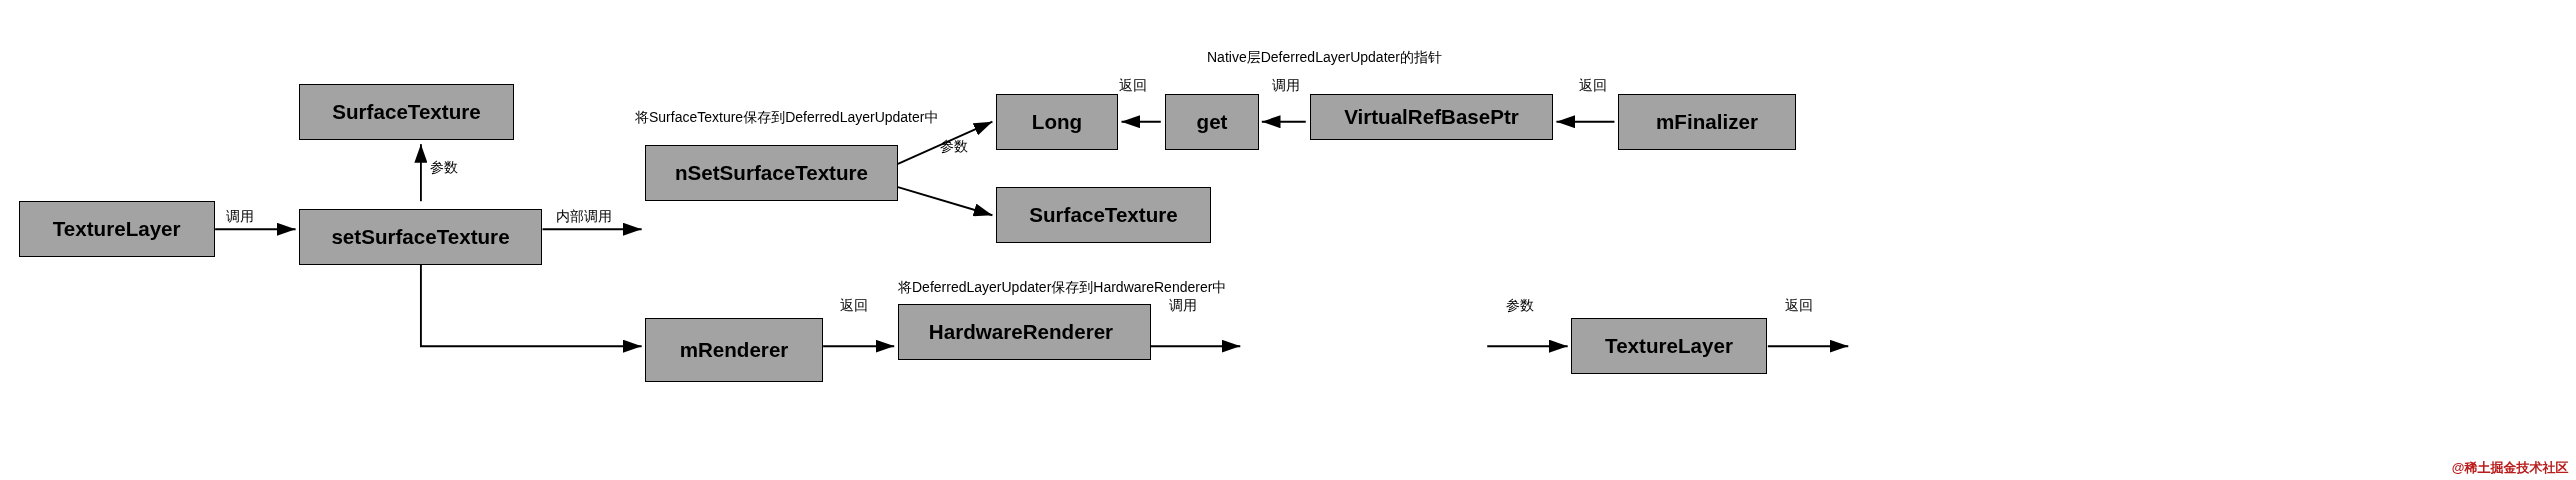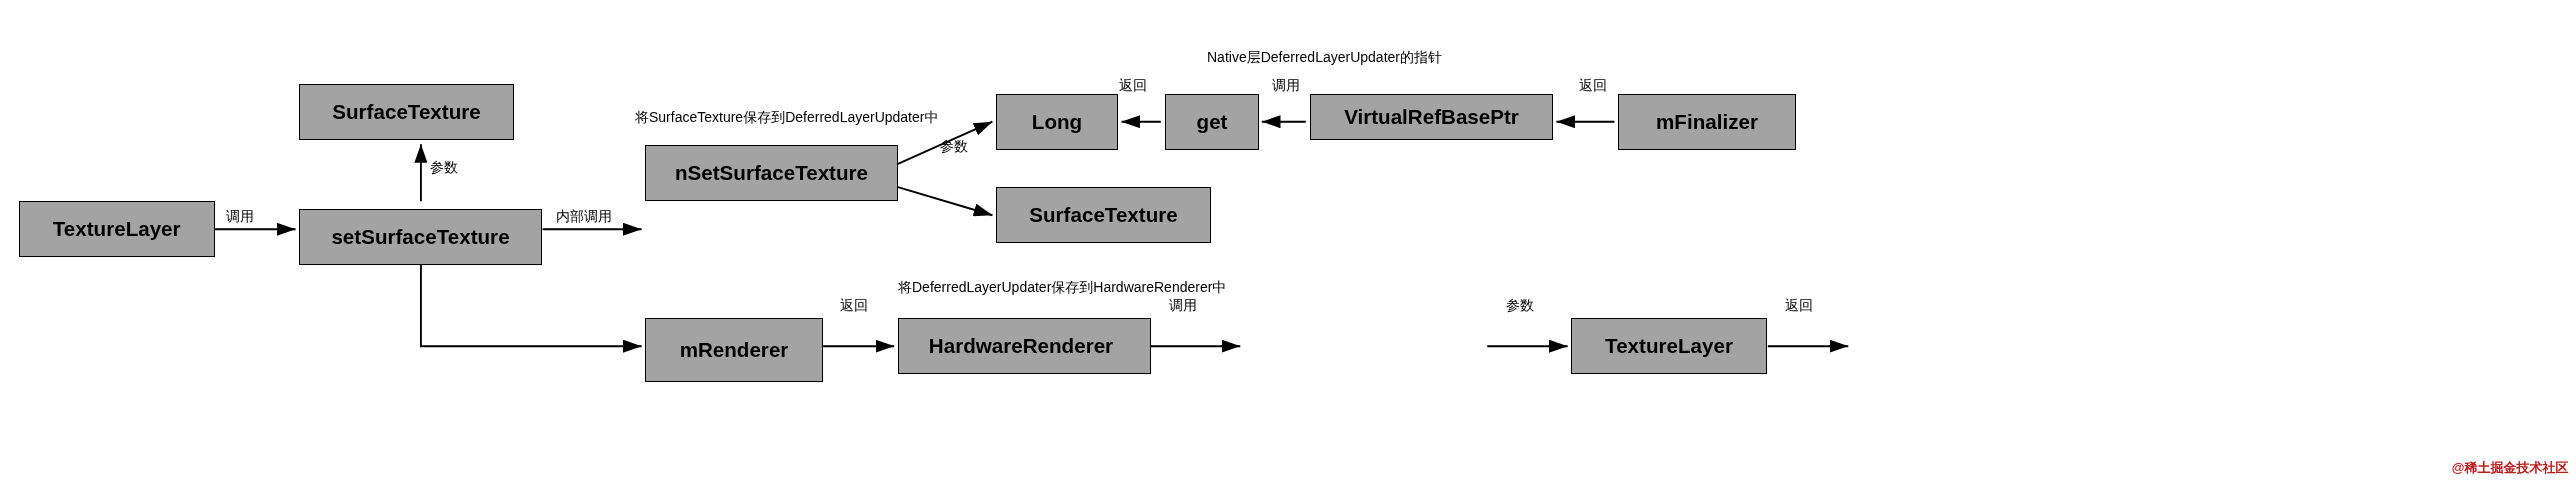--- a/index.html
+++ b/index.html
@@ -96,21 +96,21 @@
   <div class="box" style="left:18.7px;top:201px;width:196px;height:56px;">TextureLayer</div>
   <div class="box" style="left:299px;top:201px;width:243px;height:56px;margin-top:8px;">setSurfaceTexture</div>
   <div class="box" style="left:299px;top:84px;width:215px;height:56px;">SurfaceTexture</div>
   <div class="box" style="left:645px;top:145px;width:253px;height:56px;">nSetSurfaceTexture</div>
   <div class="box" style="left:996px;top:94px;width:122px;height:56px;">Long</div>
   <div class="box" style="left:1165px;top:94px;width:94px;height:56px;">get</div>
   <div class="box" style="left:1310px;top:94px;width:243px;height:46px;">VirtualRefBasePtr</div>
   <div class="box" style="left:1618px;top:94px;width:178px;height:56px;">mFinalizer</div>
   <div class="box" style="left:996px;top:187px;width:215px;height:56px;">SurfaceTexture</div>
   <div class="box" style="left:645px;top:318px;width:178px;height:64px;">mRenderer</div>
-  <div class="box" style="left:898px;top:318px;width:253px;height:56px;padding-left:8px;">HardwareRenderer</div>
+  <div class="box" style="left:898px;top:304px;width:253px;height:56px;padding-left:8px;">HardwareRenderer</div>
   <div class="box" style="left:1571px;top:318px;width:196px;height:56px;">TextureLayer</div>
 
   <span class="label" style="left:226px;top:208px;">调用</span>
   <span class="label" style="left:430px;top:159px;">参数</span>
   <span class="label" style="left:556px;top:208px;">内部调用</span>
   <span class="label" style="left:635px;top:89px;margin-top:20px;">将SurfaceTexture保存到DeferredLayerUpdater中</span>
   <span class="label" style="left:940px;top:138px;">参数</span>
   <span class="label" style="left:1119px;top:77px;">返回</span>
   <span class="label" style="left:1272px;top:77px;">调用</span>
   <span class="label" style="left:1207px;top:49px;">Native层DeferredLayerUpdater的指针</span>

